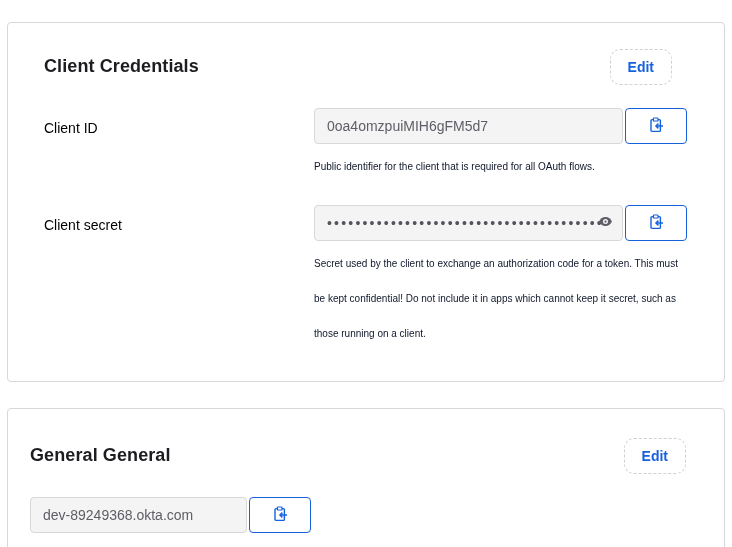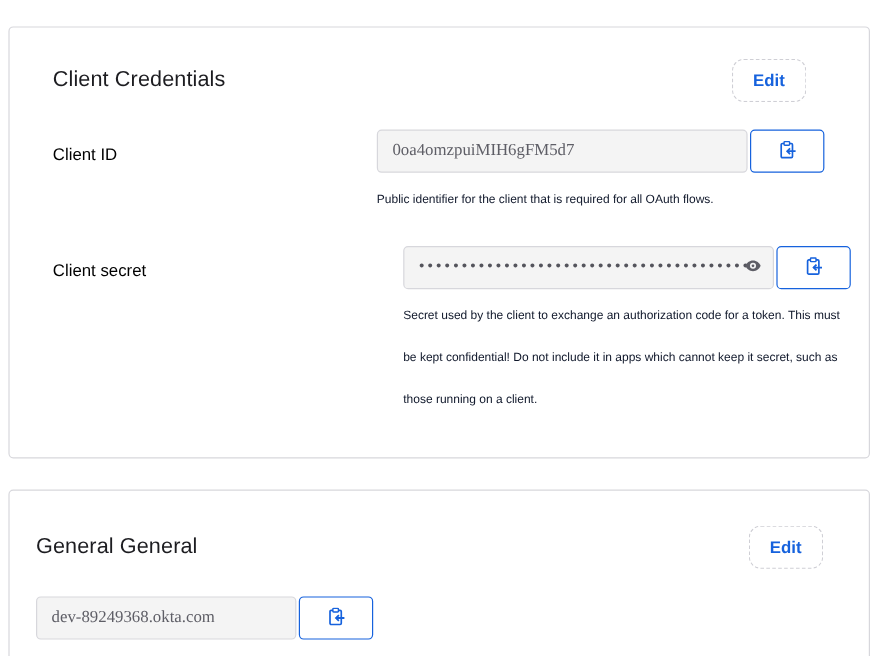--- a/index.html
+++ b/index.html
@@ -14,56 +14,56 @@
     margin: 0 7px;
     background: #ffffff;
     border: 1px solid #d7d7dc;
     border-radius: 4px;
   }
   .card-1 { margin-top: 22px; padding: 31px 36px 30px 36px; }
   .card-2 { margin-top: 26px; padding: 34px 22px 40px 22px; height: 220px; }
 
   .card-header { position: relative; margin-bottom: 29px; }
   .section-title {
-    font-size: 18px; font-weight: normal; color: #1d1d21;
+    font-size: 18px; font-weight: bold; color: #1d1d21;
     line-height: 25px; letter-spacing: 0.1px;
   }
   .edit-btn {
     position: absolute; right: 16px; top: 50%;
     transform: translateY(-50%);
     padding: 9px 17px;
     border: 1px dashed #cfcfd5;
     border-radius: 10px;
     background: transparent;
     color: #1662dd; font-size: 14px; font-weight: bold;
     font-family: "Liberation Sans", sans-serif;
     cursor: pointer;
   }
 
   .field-row { display: grid; align-items: start; }
   .card-1 .field-row { grid-template-columns: 270px 1fr; }
   .card-2 .field-row { grid-template-columns: 281px 1fr; }
-  .field-row + .field-row { margin-top: 21px; gap: 22px; }
+  .field-row + .field-row { margin-top: 21px; }
   .field-label { font-size: 14px; color: #000000; padding-top: 11px; line-height: 18px; }
 
   .control-line { display: flex; align-items: stretch; }
   .value-box {
     position: relative;
     height: 36px;
     background: #f4f4f4;
     border: 1px solid #d7d7dc;
     border-radius: 4px;
     display: flex; align-items: center;
     padding: 0 12px;
     overflow: hidden;
   }
   .card-1 .value-box { width: 309px; }
   .card-2 .value-box { width: 372px; }
   .value-text {
-    font-size: 14px; color: #5e5e66; white-space: nowrap; overflow: hidden; font-family: Liberation Serif, serif;
+    font-size: 14px; color: #5e5e66; white-space: nowrap; overflow: hidden;
   }
   .value-text.masked {
     font-size: 14px; letter-spacing: 2.2px; padding-right: 26px; color: #54545c;
   }
   .eye-toggle {
     position: absolute; right: 8px; top: 50%; transform: translateY(-50%);
     width: 18px; height: 18px; display: flex; align-items: center; justify-content: center;
     background: transparent; border: none; cursor: pointer; padding: 0;
   }
   .copy-btn {

